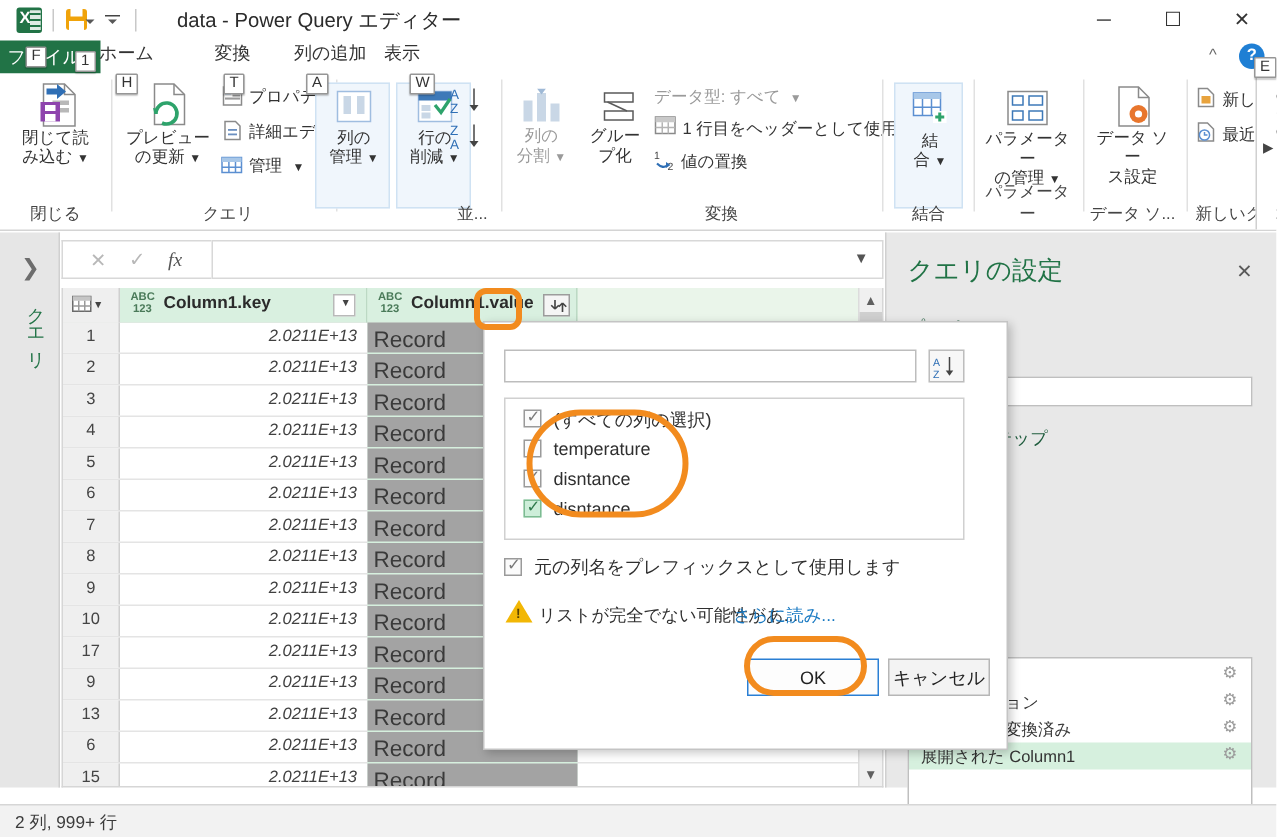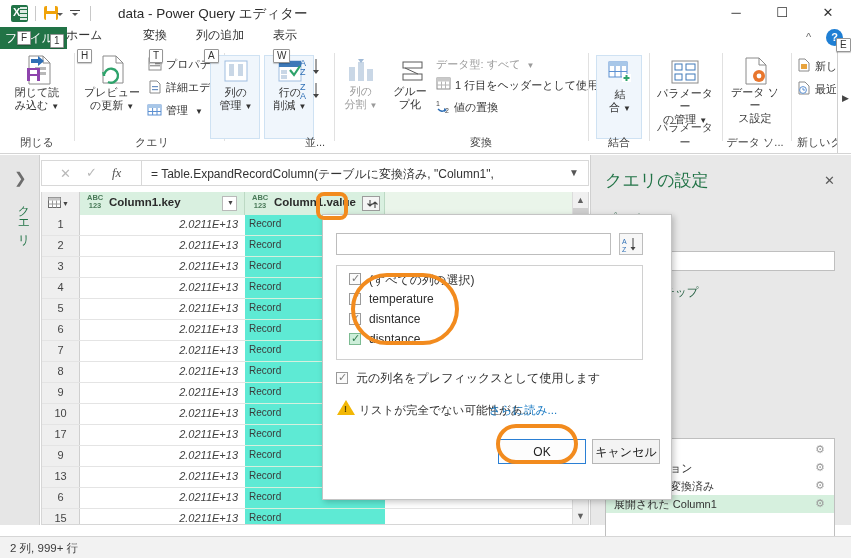--- a/index.html
+++ b/index.html
@@ -90,22 +90,22 @@
      text-align:center; width:16px; font-weight:bold;}
   .ch .nm{ position:absolute; left:29px; top:4px; font-size:11.5px; font-weight:bold; color:#2b2b2b;
      white-space:nowrap;}
   .ch .ddn{ position:absolute; top:4px; width:15px; height:15px; border:1px solid #b9b9b9;
      background:#fff;}
   .row{ position:absolute; left:0; width:100%; height:21px; border-bottom:1px solid #e4e4e4; }
   .rnum{ position:absolute; left:0; top:0; width:38px; height:20px; background:#efefef;
      border-right:1px solid #cfcfcf; text-align:center; font-size:11px; color:#444; padding-top:3px;}
   .c1{ position:absolute; left:39px; top:0; width:163px; height:20px; text-align:right;
      padding:3px 6px 0 0; font-size:11px; font-style:italic; color:#404040;}
-  .c2{ position:absolute; left:203px; top:0; width:140px; height:20px; background:#5eead4;
-     padding:3px 0 0 4px; font-size:10px; color:#3a3a3a;}
+  .c2{ position:absolute; left:203px; top:0; width:140px; height:20px; background:#a3a3a3;
+     padding:3px 0 0 4px; font-size:15px; color:#3a3a3a;}
   .c2fill{ position:absolute; left:203px; top:0; width:140px; height:21px; background:#d6f0de; }
   .vscroll{ position:absolute; right:0; top:0; width:16px; bottom:0; background:#f0f0f0;
      border-left:1px solid #dcdcdc;}
   .vscroll .up,.vscroll .dn{ position:absolute; left:0; width:15px; height:16px; color:#606060;
      font-size:9px; text-align:center; line-height:16px;}
   .vscroll .up{ top:0;} .vscroll .dn{ bottom:0;}
 
   
   .rpane{ position:absolute; left:590px; top:155px; width:261px; height:370px; background:#e8e8e8;
      border-left:1px solid #d0d0d0;}
@@ -191,21 +191,21 @@
   <div class="keytip" style="left:50px;top:34px;">1</div>
 </div>
 
 <div class="tabstrip">
   <div class="tab-file">
     <span class="lbl">ファイル</span>
   </div>
   <div class="tab" style="left:66px;"><span>ホーム</span></div>
   <div class="tab" style="left:143px;"><span>変換</span></div>
   <div class="tab" style="left:196px;"><span>列の追加</span></div>
-  <div class="tab" style="left:273px;"><span>表示</span></div>
+  <div class="tab" style="left:256px;"><span>表示</span></div>
 
   <div class="tabline"></div>
   <div class="tab-underline" style="left:73px;width:55px;"></div>
   <div class="tab-sideline" style="left:73px;"></div>
   <div class="tab-sideline" style="left:128px;"></div>
 
   <div style="position:absolute;left:806px;top:4px;font-size:11px;color:#6b6b6b;">^</div>
   <div style="position:absolute;left:826px;top:2px;width:17px;height:17px;border-radius:50%;
        background:#1f7fd4;color:#fff;font-size:11px;font-weight:bold;text-align:center;line-height:17px;">?</div>
   <div class="keytip" style="left:836px;top:11px;">E</div>
@@ -490,21 +490,20 @@
   <div class="rail-text">クエリ</div>
 </div>
 
 <div class="fbar">
   <div class="btnzone">
     <span style="position:absolute;left:18px;top:5px;font-size:13px;color:#b8b8b8;">✕</span>
     <span style="position:absolute;left:44px;top:4px;font-size:13px;color:#b8b8b8;">✓</span>
     <span class="fx">fx</span>
   </div>
   <div class="txtzone">
-    <span class="ftext">= Table.ExpandRecordColumn(テーブルに変換済み, "Column1",</span>
     <span style="position:absolute;right:9px;top:6px;font-size:10px;color:#555;">▼</span>
   </div>
 </div>
 
 <div class="grid">
   <div class="colheads">
     <div class="ch-corner">
       <svg width="16" height="14" viewBox="0 0 16 14" style="position:absolute;left:6px;top:5px;">
         <rect x="0.5" y="0.5" width="12" height="10" fill="#fff" stroke="#6a6a6a"></rect>
         <rect x="0.5" y="0.5" width="12" height="3" fill="#c5c5c5"></rect>

